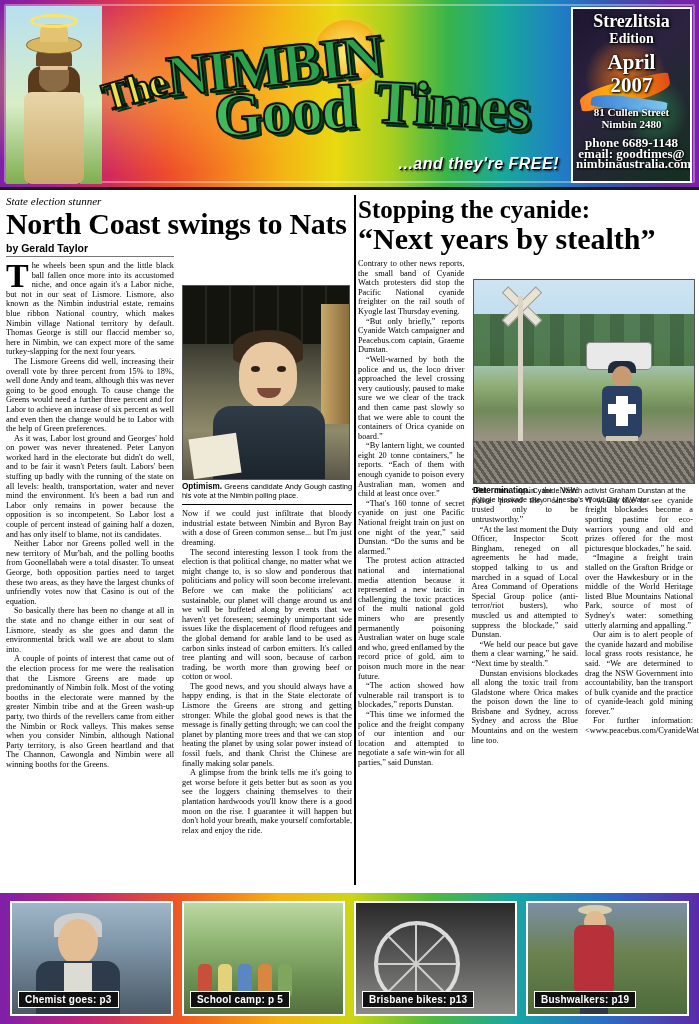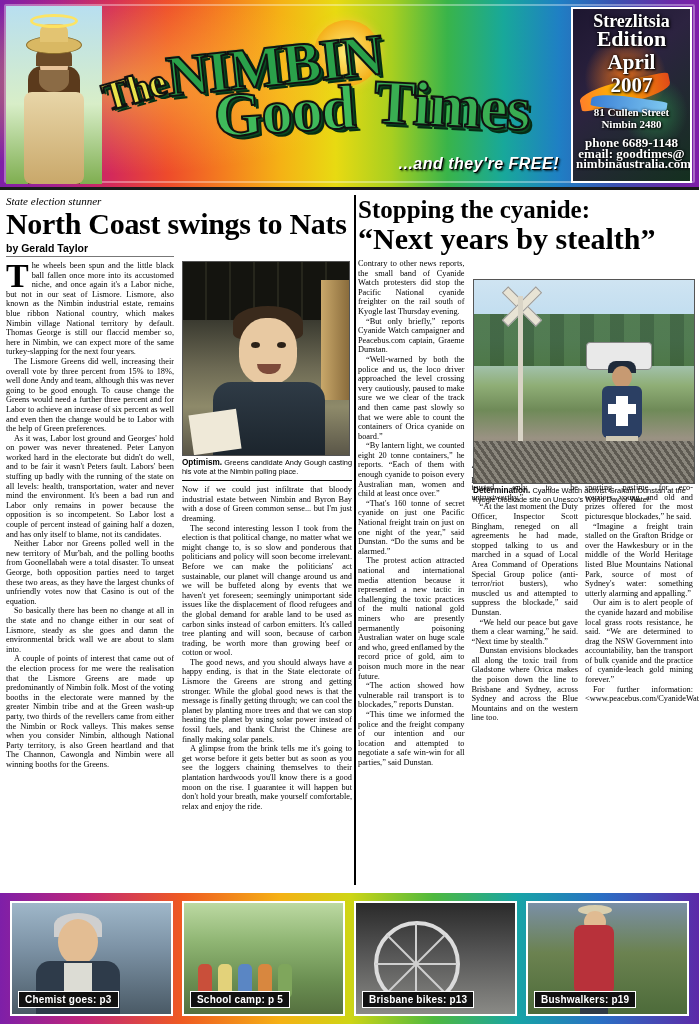--- a/index.html
+++ b/index.html
@@ -56,21 +56,21 @@
     transform:rotate(-12deg); border-radius:50% 10% 50% 10%;
   }
   .edition-art:after {
     content:""; position:absolute; left:18px; top:88px; width:76px; height:14px;
     background:linear-gradient(90deg,#3a7fd5,#7ec8f0);
     transform:rotate(8deg); border-radius:50% 8% 50% 8%;
   }
   .edition-text { position:relative; z-index:3; padding:4px 3px 0; }
   .ed-strez { font-family:"Liberation Serif",serif; font-weight:bold; font-size:18px; line-height:17px;
       text-shadow:1px 1px 2px #000,0 0 4px #000; }
-  .ed-edition { font-family:"Liberation Serif",serif; font-weight:bold; font-size:22px; line-height:18px;
+  .ed-edition { font-family:"Liberation Serif",serif; font-weight:bold; font-size:14px; line-height:18px;
       text-shadow:1px 1px 2px #000,0 0 4px #000; }
   .ed-month { font-family:"Liberation Serif",serif; font-weight:bold; font-size:21px; line-height:23px; margin-top:3px;
       text-shadow:1px 1px 2px #000,0 0 4px #000; }
   .ed-year { font-family:"Liberation Serif",serif; font-weight:bold; font-size:21px; line-height:22px;
       text-shadow:1px 1px 2px #000,0 0 4px #000; }
   .ed-addr { font-family:"Liberation Serif",serif; font-weight:bold; font-size:11px; line-height:12px; margin-top:10px;
       text-shadow:1px 1px 2px #000,0 0 3px #000; }
   .ed-contact { font-family:"Liberation Serif",serif; font-weight:bold; font-size:13px; line-height:10.5px; margin-top:8px;
       text-shadow:1px 1px 2px #000,0 0 3px #000; }
 
@@ -126,21 +126,21 @@
     font-family:"Liberation Sans",sans-serif; font-weight:bold; font-size:10.5px;
     border-bottom:1px solid #777; padding-bottom:2px; width:168px; margin-bottom:4px;
   }
   .hl-right-1 { font-family:"Liberation Serif",serif; font-weight:bold; font-size:25px; line-height:26px; margin:4px 0 0; }
   .hl-right-2 { font-family:"Liberation Serif",serif; font-weight:bold; font-size:30px; line-height:31px; margin:0 0 5px; }
 
   .cols2 { display:flex; gap:8px; }
   .col { font-family:"Liberation Serif",serif; font-size:8.3px; line-height:9.6px; text-align:justify; hyphens:auto; }
   .col p { margin:0; text-indent:8px; }
   .col p.first { text-indent:0; }
-  .cols3 { display:flex; gap:7px; }
+  .cols3 { display:flex; gap:7px;align-items:center; }
 
   .dropcap:first-letter {
     float:left; font-size:34px; line-height:27px; font-weight:bold;
     padding-right:3px; padding-top:1px; font-family:"Liberation Serif",serif;
   }
 
   
   .photo { position:relative; overflow:hidden; border:1px solid #555; }
   .caption {
     font-family:"Liberation Sans",sans-serif; font-size:7.4px; line-height:8.6px;
@@ -279,21 +279,21 @@
 
       <div class="cols2">
         <div class="col" style="width:168px;">
           <p class="first dropcap">The wheels been spun and the little black ball fallen once more into its accustomed niche, and once again it's a Labor niche, but not in our seat of Lismore. Lismore, also known as the Nimbin industrial estate, remains blue ribbon National country, which makes Nimbin village National territory by default. Thomas George is still our flaccid member so, here in Nimbin, we can expect more of the same turkey-slapping for the next four years.</p>
           <p>The Lismore Greens did well, increasing their overall vote by three percent from 15% to 18%, well done Andy and team, although this was never going to be good enough. To cause change the Greens would need a further three percent and for Labor to achieve an increase of six percent as well and even then the change would be to Labor with the help of Green preferences.</p>
           <p>As it was, Labor lost ground and Georges' hold on power was never threatened. Peter Lanyon worked hard in the electorate but didn't do well, and to be fair it wasn't Peters fault. Labors' been stuffing up badly with the running of the state on all levels: health, transportation, water and never mind the environment. It's been a bad run and Labor only remains in power because the opposition is so incompetent. So Labor lost a couple of percent instead of gaining half a dozen, and has only itself to blame, not its candidates.</p>
           <p>Neither Labor nor Greens polled well in the new territory of Mur'bah, and the polling booths from Goonellabah were a total disaster. To unseat George, both opposition parties need to target these two areas, as they have the largest chunks of unfriendly votes now that Casino is out of the equation.</p>
           <p>So basically there has been no change at all in the state and no change either in our seat of Lismore, steady as she goes and damn the environmental brick wall we are about to slam into.</p>
           <p>A couple of points of interest that came out of the election process for me were the realisation that the Lismore Greens are made up predominantly of Nimbin folk. Most of the voting booths in the electorate were manned by the greater Nimbin tribe and at the Green wash-up party, two thirds of the revellers came from either the Nimbin or Rock valleys. This makes sense when you consider Nimbin, although National Party territory, is also Green heartland and that The Channon, Cawongla and Nimbin were all winning booths for the Greens.</p>
         </div>
-        <div class="col" style="width:170px;">
+        <div class="col" style="width:170px;margin-top:24px;">
           <div class="photo ph1">
             <div class="booth"></div>
               <div class="wood"></div>
             <div class="hair"></div>
               <div class="face"></div>
             <div class="eye1"></div>
               <div class="eye2"></div>
               <div class="mouth"></div>
             <div class="torso"></div>
               <div class="paper"></div>

